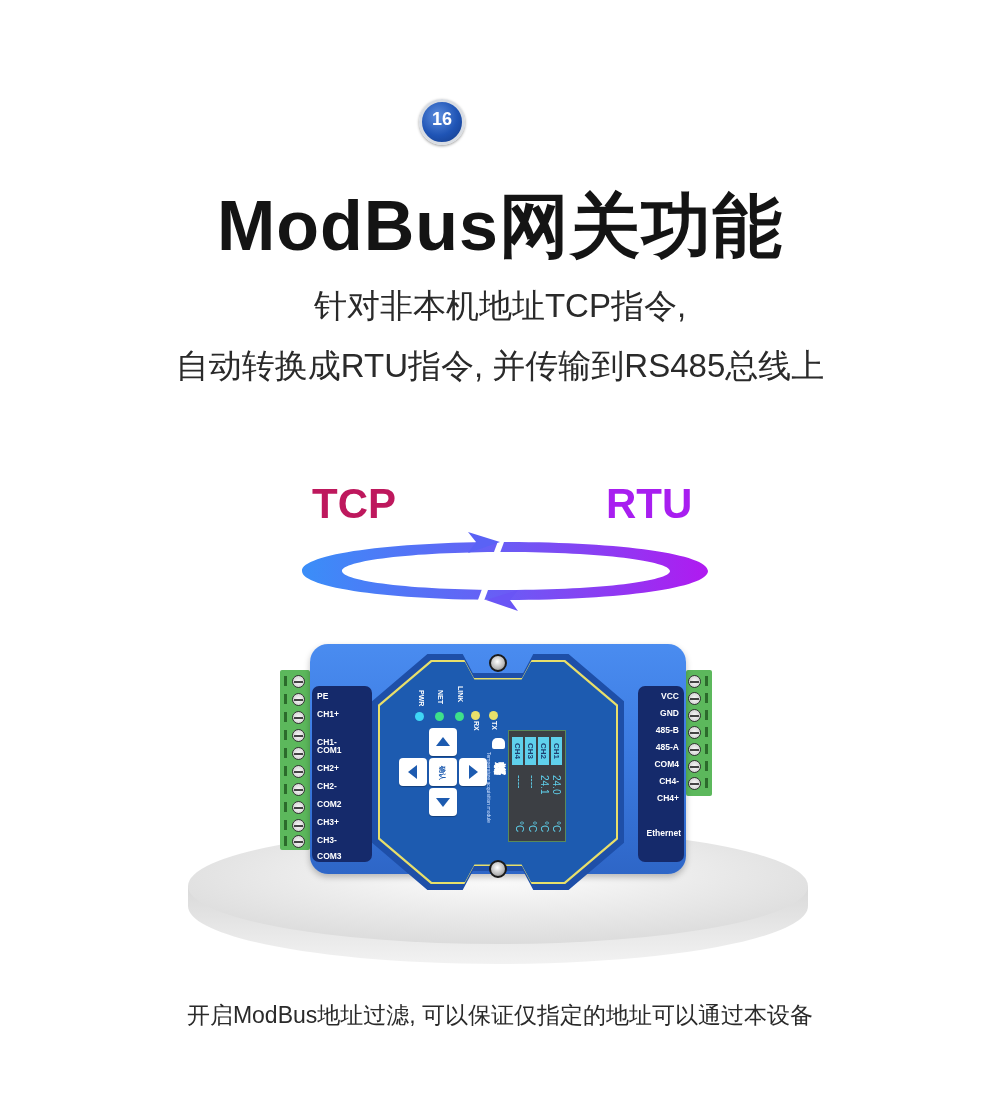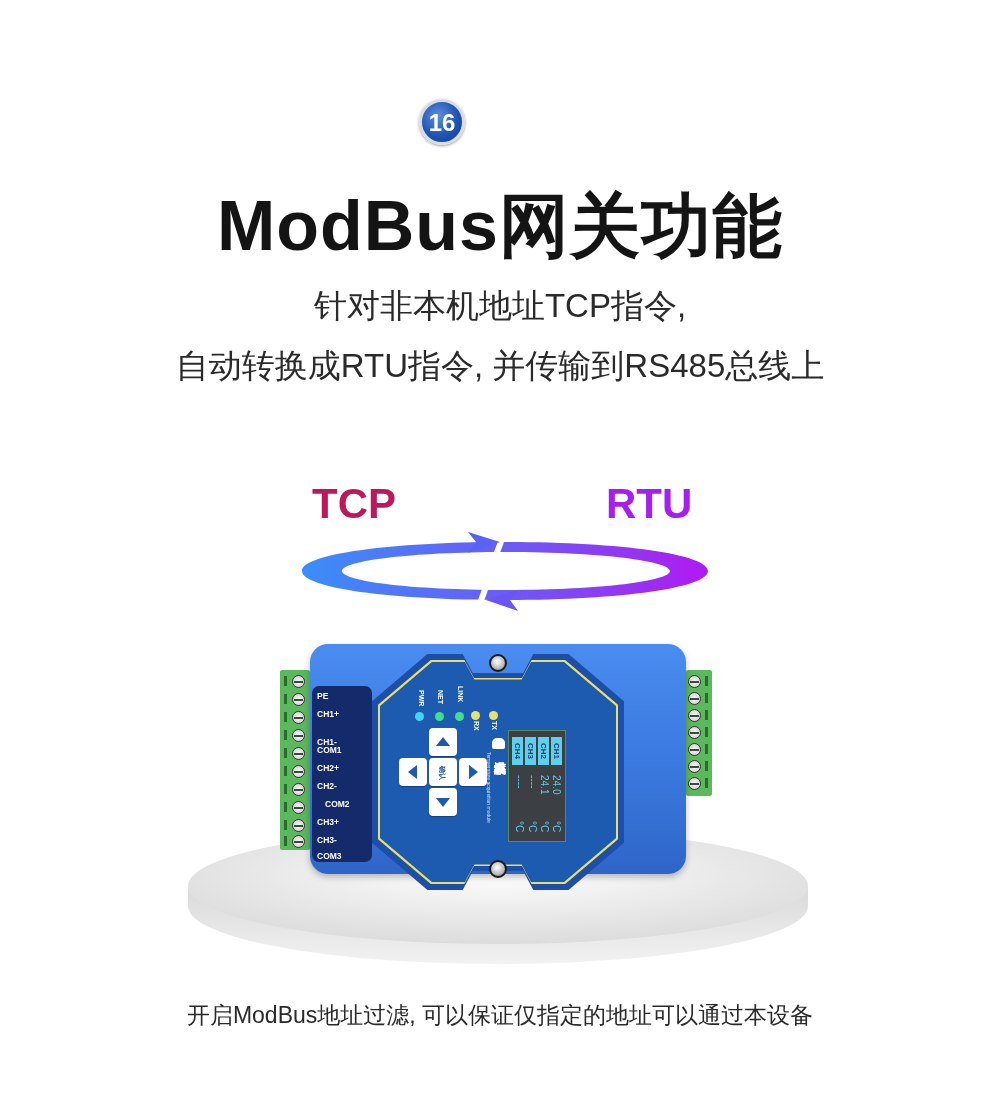--- a/index.html
+++ b/index.html
@@ -4,21 +4,21 @@
 <style>
   html,body{margin:0;padding:0;background:#ffffff;}
   body{width:1000px;height:1109px;position:relative;overflow:hidden;font-family:"Liberation Sans","DejaVu Sans",sans-serif;color:#111;}
   .abs{position:absolute;}
 
   
   .badge{left:419px;top:99px;width:162px;height:46px;}
   .badge-pill{position:absolute;left:24px;top:5px;width:136px;height:36px;border-radius:18px;background:linear-gradient(180deg,#4f78a8 0%,#2d5386 60%,#264a7a 100%);box-shadow:0 1px 2px rgba(0,0,0,.35);}
   .badge-text{position:absolute;left:62px;top:12px;color:#fff;font-weight:700;font-size:17px;letter-spacing:.3px;}
   .badge-circle{position:absolute;left:0;top:0;width:46px;height:46px;border-radius:50%;background:radial-gradient(circle at 40% 35%,#5d8ede 0%,#1f54b5 55%,#143a85 100%);border:3px solid #d9dde3;box-sizing:border-box;box-shadow:0 1px 3px rgba(0,0,0,.4);}
-  .badge-num{position:absolute;left:0;top:7px;width:40px;text-align:center;color:#fff;font-weight:700;font-size:24px;}
+  .badge-num{position:absolute;left:0;top:7px;width:40px;text-align:center;color:#fff;font-weight:700;font-size:18px;}
 
   .title{left:0;top:180px;width:1000px;text-align:center;font-size:70px;font-weight:700;color:#141414;letter-spacing:1px;}
   .sub1{left:0;top:284px;width:1000px;text-align:center;font-size:33px;color:#2a2a2a;}
   .sub2{left:0;top:344px;width:1000px;text-align:center;font-size:33px;color:#2a2a2a;}
 
   .tcp{left:312px;top:480px;font-size:42px;font-weight:700;color:#be185d;}
   .rtu{left:606px;top:480px;font-size:42px;font-weight:700;color:#a81ef0;}
 
   .cycle{left:300px;top:528px;width:410px;height:85px;}
 
@@ -145,26 +145,36 @@
 
   <div class="body">
 
     <div class="label-panel lp-left">
       <span class="pin-label" style="left:5px;top:5px">PE</span>
       <span class="pin-label" style="left:5px;top:23px">CH1+</span>
       <span class="pin-label" style="left:5px;top:51px">CH1-</span>
       <span class="pin-label" style="left:5px;top:59px">COM1</span>
       <span class="pin-label" style="left:5px;top:77px">CH2+</span>
       <span class="pin-label" style="left:5px;top:95px">CH2-</span>
-      <span class="pin-label" style="left:13px;top:113px">COM2</span>
+      <span class="pin-label" style="left:5px;top:113px">COM2</span>
       <span class="pin-label" style="left:5px;top:131px">CH3+</span>
       <span class="pin-label" style="left:5px;top:149px">CH3-</span>
       <span class="pin-label" style="left:5px;top:165px">COM3</span>
     </div>
 
+    <div class="label-panel lp-right">
+      <span class="pin-label" style="right:5px;top:5px">VCC</span>
+      <span class="pin-label" style="right:5px;top:22px">GND</span>
+      <span class="pin-label" style="right:5px;top:39px">485-B</span>
+      <span class="pin-label" style="right:5px;top:56px">485-A</span>
+      <span class="pin-label" style="right:5px;top:73px">COM4</span>
+      <span class="pin-label" style="right:5px;top:90px">CH4-</span>
+      <span class="pin-label" style="right:5px;top:107px">CH4+</span>
+      <span class="pin-label" style="right:3px;top:142px">Ethernet</span>
+    </div>
 
     <div class="face">
       <div class="face-outer"></div>
       <div class="face-yellow"></div>
       <div class="face-inner"></div>
       <div class="bolt" style="left:117px;top:0px"></div>
       <div class="bolt" style="left:117px;top:206px"></div>
 
       <div class="led" style="left:43px;top:58px;background:#3fd6f5"></div>
       <div class="led" style="left:63px;top:58px;background:#3ee08a"></div>

